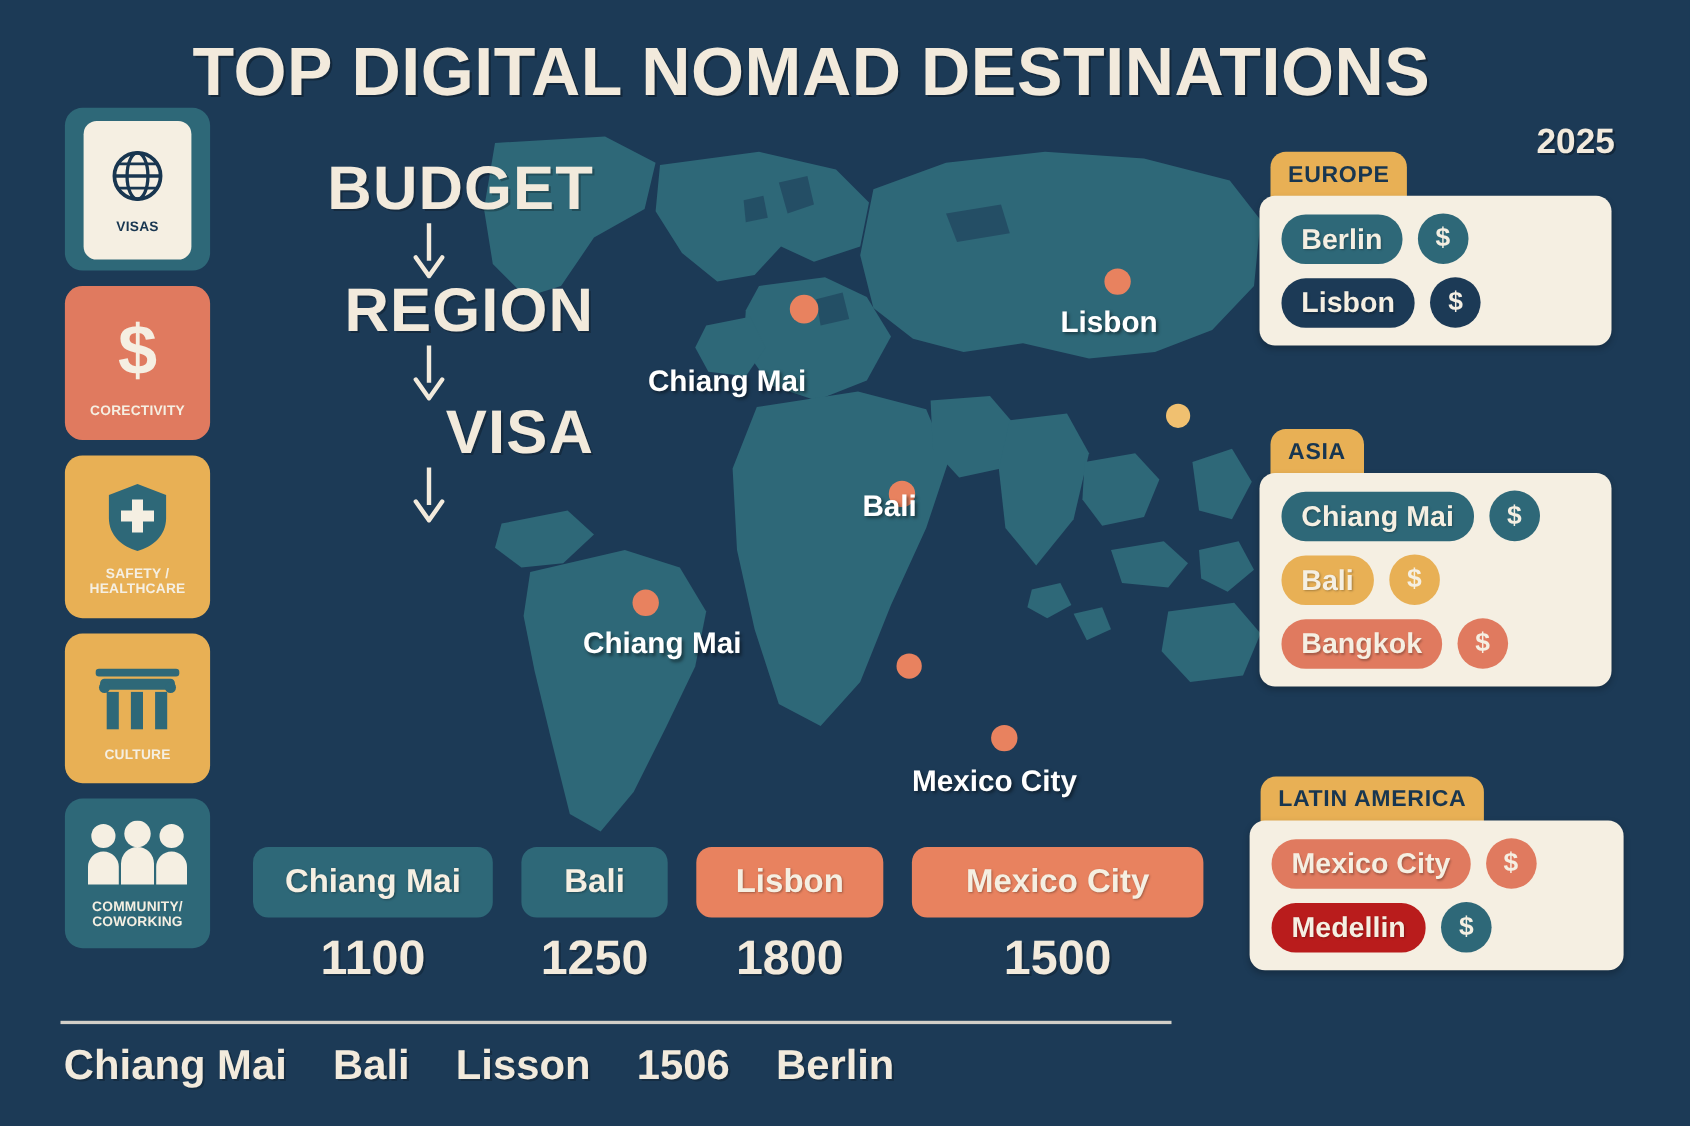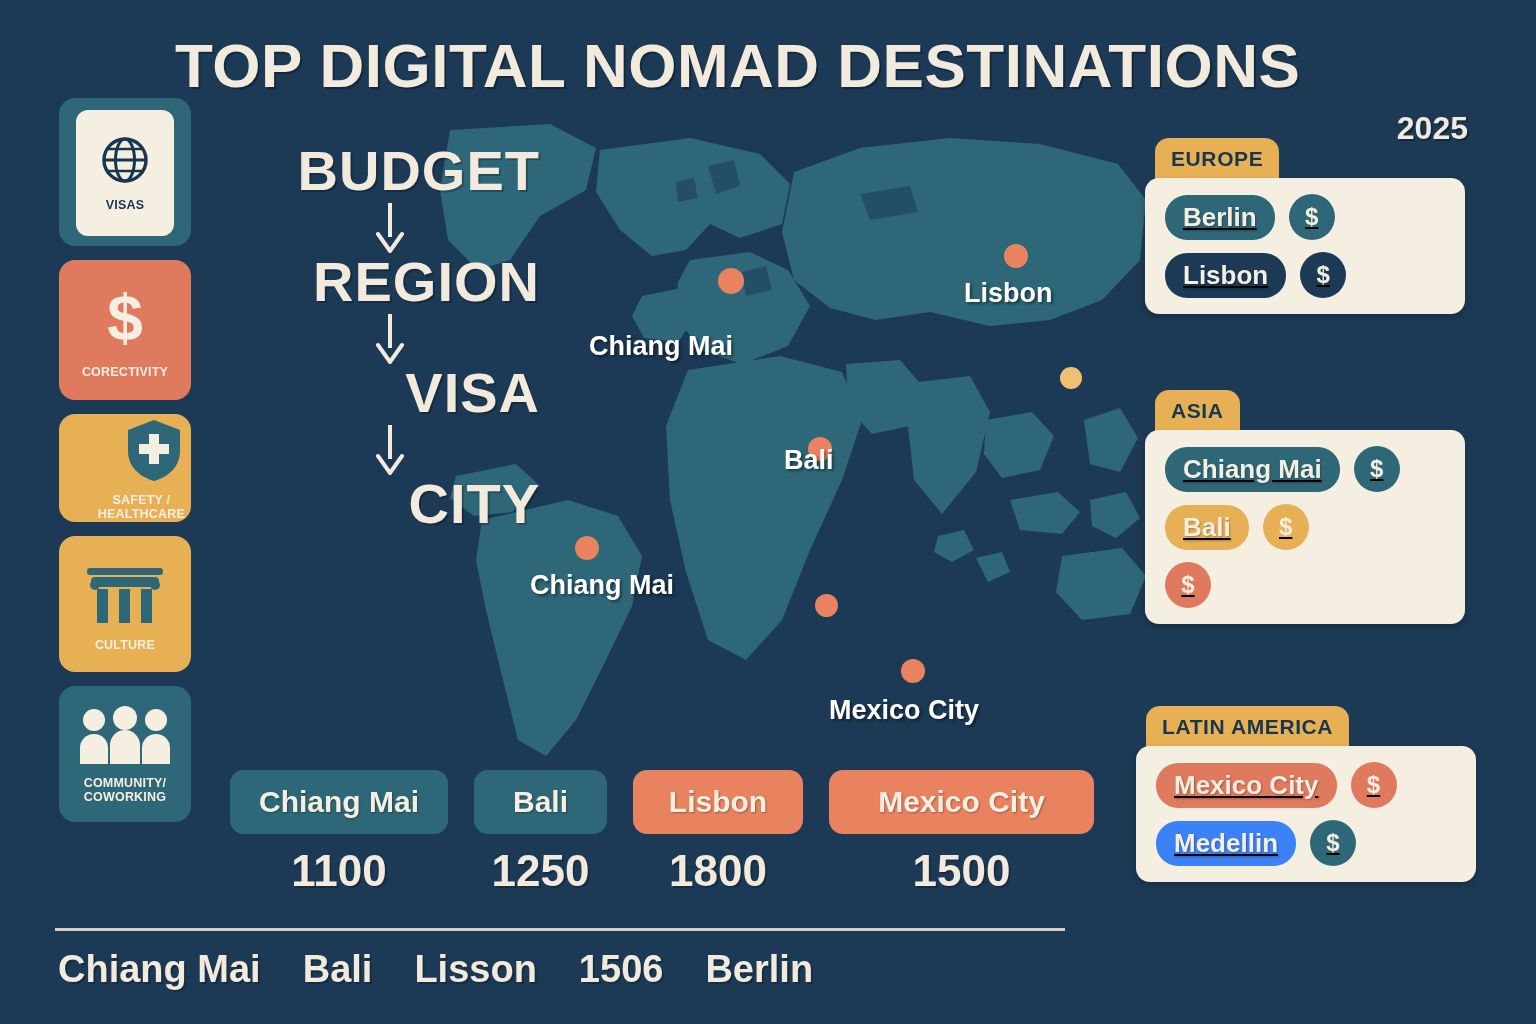--- a/index.html
+++ b/index.html
@@ -71,21 +71,21 @@
     margin-bottom: 14px;
     display: flex;
     flex-direction: column;
     align-items: center;
     justify-content: center;
     padding: 12px 6px 10px;
     position: relative;
   }
   .crit-1 { height: 148px; background: #2E6878; }
   .crit-2 { height: 140px; background: #E07A5F; }
-  .crit-3 { height: 108px; background: #E8B055; align-items: flex-end; }
+  .crit-3 { height: 148px; background: #E8B055; }
   .crit-4 { height: 136px; background: #2E6878; }
   .crit-5 { height: 136px; background: #E8B055; }
 
   .crit .inner-card {
     background: #F5EFE2;
     border-radius: 12px;
     width: 98px;
     height: 138px;
     display: flex;
     flex-direction: column;
@@ -142,21 +142,20 @@
     color: #FFFFFF;
     text-shadow: 2px 2px 3px rgba(0,0,0,0.45);
     white-space: nowrap;
   }
 
   
   .region {
     position: absolute;
     z-index: 5;
     width: 320px;
-    text-decoration: underline;
   }
   .region-tab {
     background: #E8B055;
     color: #183650;
     font-size: 21px;
     font-weight: bold;
     letter-spacing: 0.6px;
     padding: 9px 16px 16px;
     border-radius: 14px 14px 0 0;
     display: inline-block;
@@ -404,21 +403,20 @@
     <div class="funnel-step">REGION</div>
     <svg class="funnel-arrow" width="40" height="52" viewBox="0 0 40 52">
       <line x1="20" y1="2" x2="20" y2="36" stroke="#F2EADC" stroke-width="4"></line>
       <path d="M8 33 L20 50 L32 33" fill="none" stroke="#F2EADC" stroke-width="4" stroke-linecap="round"></path>
     </svg>
     <div class="funnel-step">VISA</div>
     <svg class="funnel-arrow" width="40" height="52" viewBox="0 0 40 52">
       <line x1="20" y1="2" x2="20" y2="36" stroke="#F2EADC" stroke-width="4"></line>
       <path d="M8 33 L20 50 L32 33" fill="none" stroke="#F2EADC" stroke-width="4" stroke-linecap="round"></path>
     </svg>
-    <div class="funnel-step">CITY</div>
   </div>
 
   <div class="dot" style="left:718px; top:268px; width:26px; height:26px; background:#E8825F;"></div>
   <div class="map-label" style="left:589px; top:331px;">Chiang Mai</div>
 
   <div class="dot" style="left:1004px; top:244px; width:24px; height:24px; background:#E8825F;"></div>
   <div class="map-label" style="left:964px; top:278px;">Lisbon</div>
 
   <div class="dot" style="left:808px; top:437px; width:24px; height:24px; background:#E8825F;"></div>
   <div class="map-label" style="left:784px; top:445px;">Bali</div>
@@ -451,34 +449,35 @@
     <div class="region-body">
       <div class="region-row">
         <span class="chip" style="background:#2E6878;">Chiang Mai</span>
         <span class="cost-badge" style="background:#2E6878;">$</span>
       </div>
       <div class="region-row">
         <span class="chip" style="background:#E8B055;">Bali</span>
         <span class="cost-badge" style="background:#E8B055;">$</span>
       </div>
       <div class="region-row">
+        <span class="chip" style="background:#E07A5F;">Bangkok</span>
         <span class="cost-badge" style="background:#E07A5F;">$</span>
       </div>
     </div>
   </div>
 
   <div class="region" style="left:1136px; top:706px; width:340px;">
     <div class="region-tab">LATIN AMERICA</div>
     <div class="region-body">
       <div class="region-row">
         <span class="chip" style="background:#E07A5F;">Mexico City</span>
         <span class="cost-badge" style="background:#E07A5F;">$</span>
       </div>
       <div class="region-row">
-        <span class="chip" style="background:#3b82f6;">Medellin</span>
+        <span class="chip" style="background:#b91c1c;">Medellin</span>
         <span class="cost-badge" style="background:#2E6878;">$</span>
       </div>
     </div>
   </div>
 
   <div class="barchart">
     <div class="bar-col">
       <div class="bar" style="background:#2E6878; width:218px;">Chiang Mai</div>
       <div class="bar-value">1100</div>
     </div>

